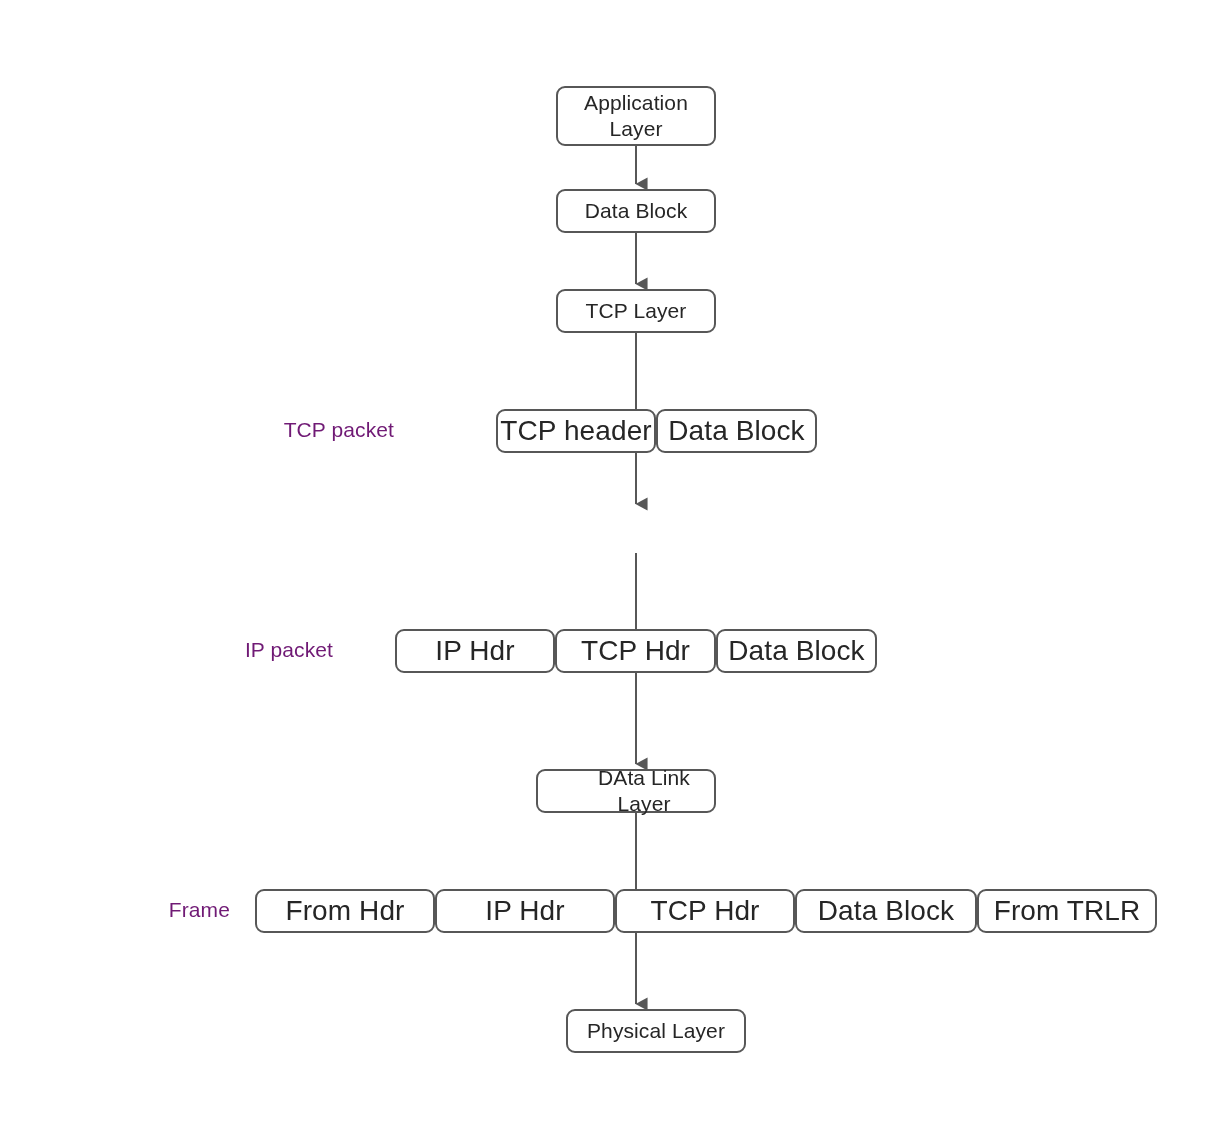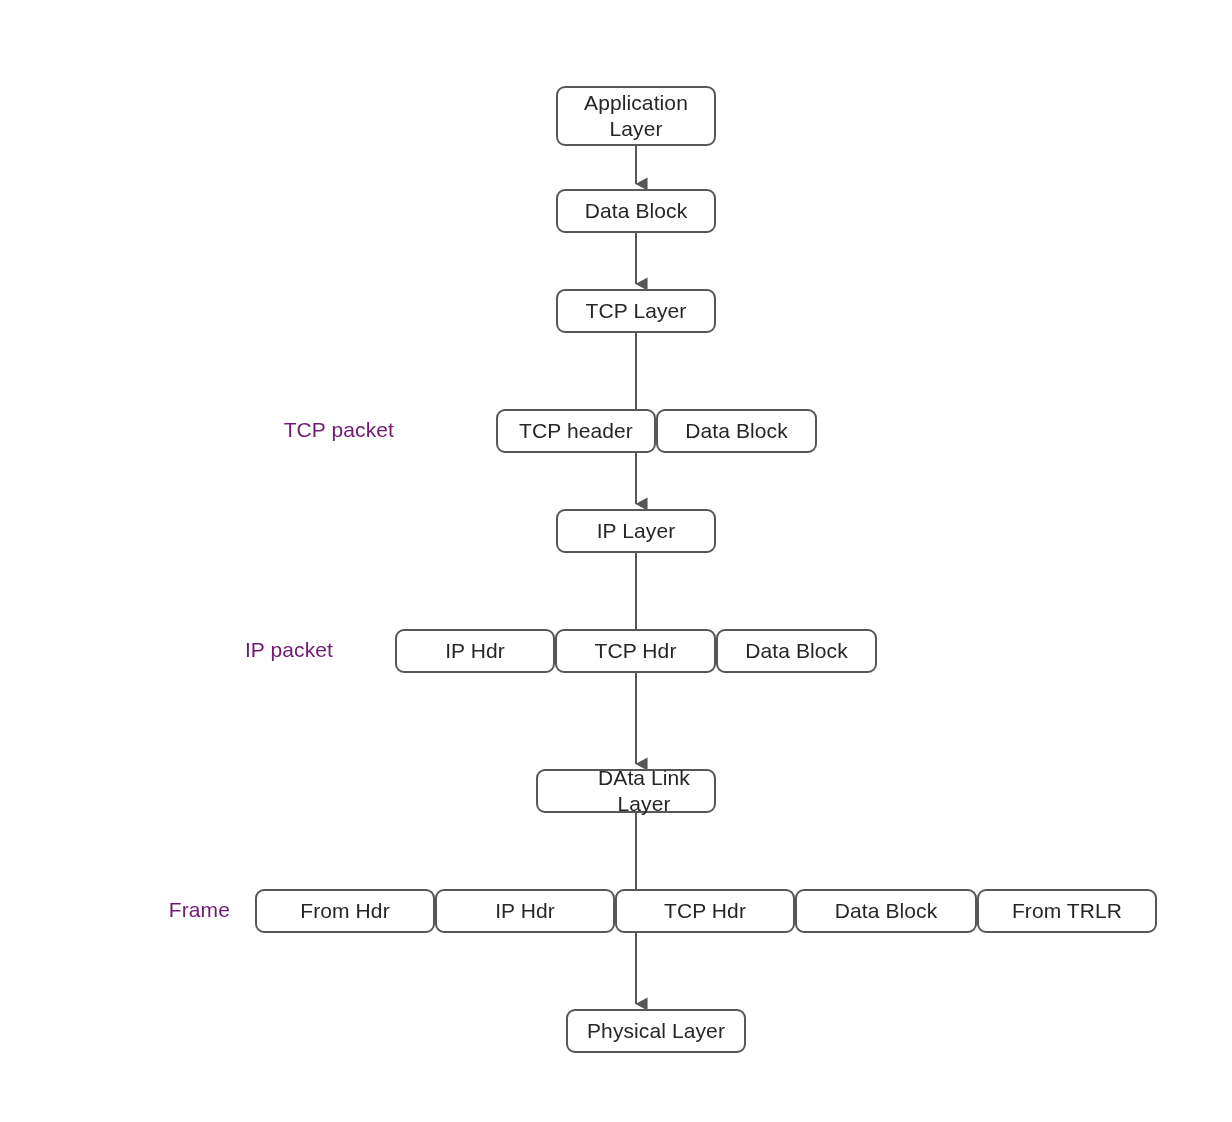--- a/index.html
+++ b/index.html
@@ -64,21 +64,21 @@
     position: absolute;
     box-sizing: border-box;
     background: #ffffff;
     border: 2px solid #575757;
     border-radius: 9px;
     display: flex;
     align-items: center;
     justify-content: center;
     text-align: center;
     color: #262626;
-    font-size: 21px;
+    font-size: 28px;
     letter-spacing: 0.1px;
   }
   .row-label {
     position: absolute;
     color: #701a75;
     font-size: 21px;
     letter-spacing: 0.1px;
     white-space: nowrap;
     text-align: right;
   }
@@ -122,21 +122,20 @@
     <div class="node" style="left:556px; top:189px; width:160px; height:44px;">Data Block</div>
 
     <div class="node" style="left:556px; top:289px; width:160px; height:44px;">TCP Layer</div>
 
     <div class="row-label" style="left:216px; top:418px; width:178px;">TCP packet</div>
 
     <div class="seg" style="left:496px; top:409px; width:160px; height:44px;">TCP header</div>
 
     <div class="seg" style="left:656px; top:409px; width:161px; height:44px;">Data Block</div>
 
-    <div class="node" style="left:556px; top:509px; width:160px; height:44px;">IP Layer</div>
 
     <div class="row-label" style="left:155px; top:638px; width:178px;">IP packet</div>
 
     <div class="seg" style="left:395px; top:629px; width:160px; height:44px;">IP Hdr</div>
 
     <div class="seg" style="left:555px; top:629px; width:161px; height:44px;">TCP Hdr</div>
 
     <div class="seg" style="left:716px; top:629px; width:161px; height:44px;">Data Block</div>
 
     <div class="node" style="left:536px; top:769px; width:180px; height:44px;padding-left:36px;">DAta Link Layer</div>

